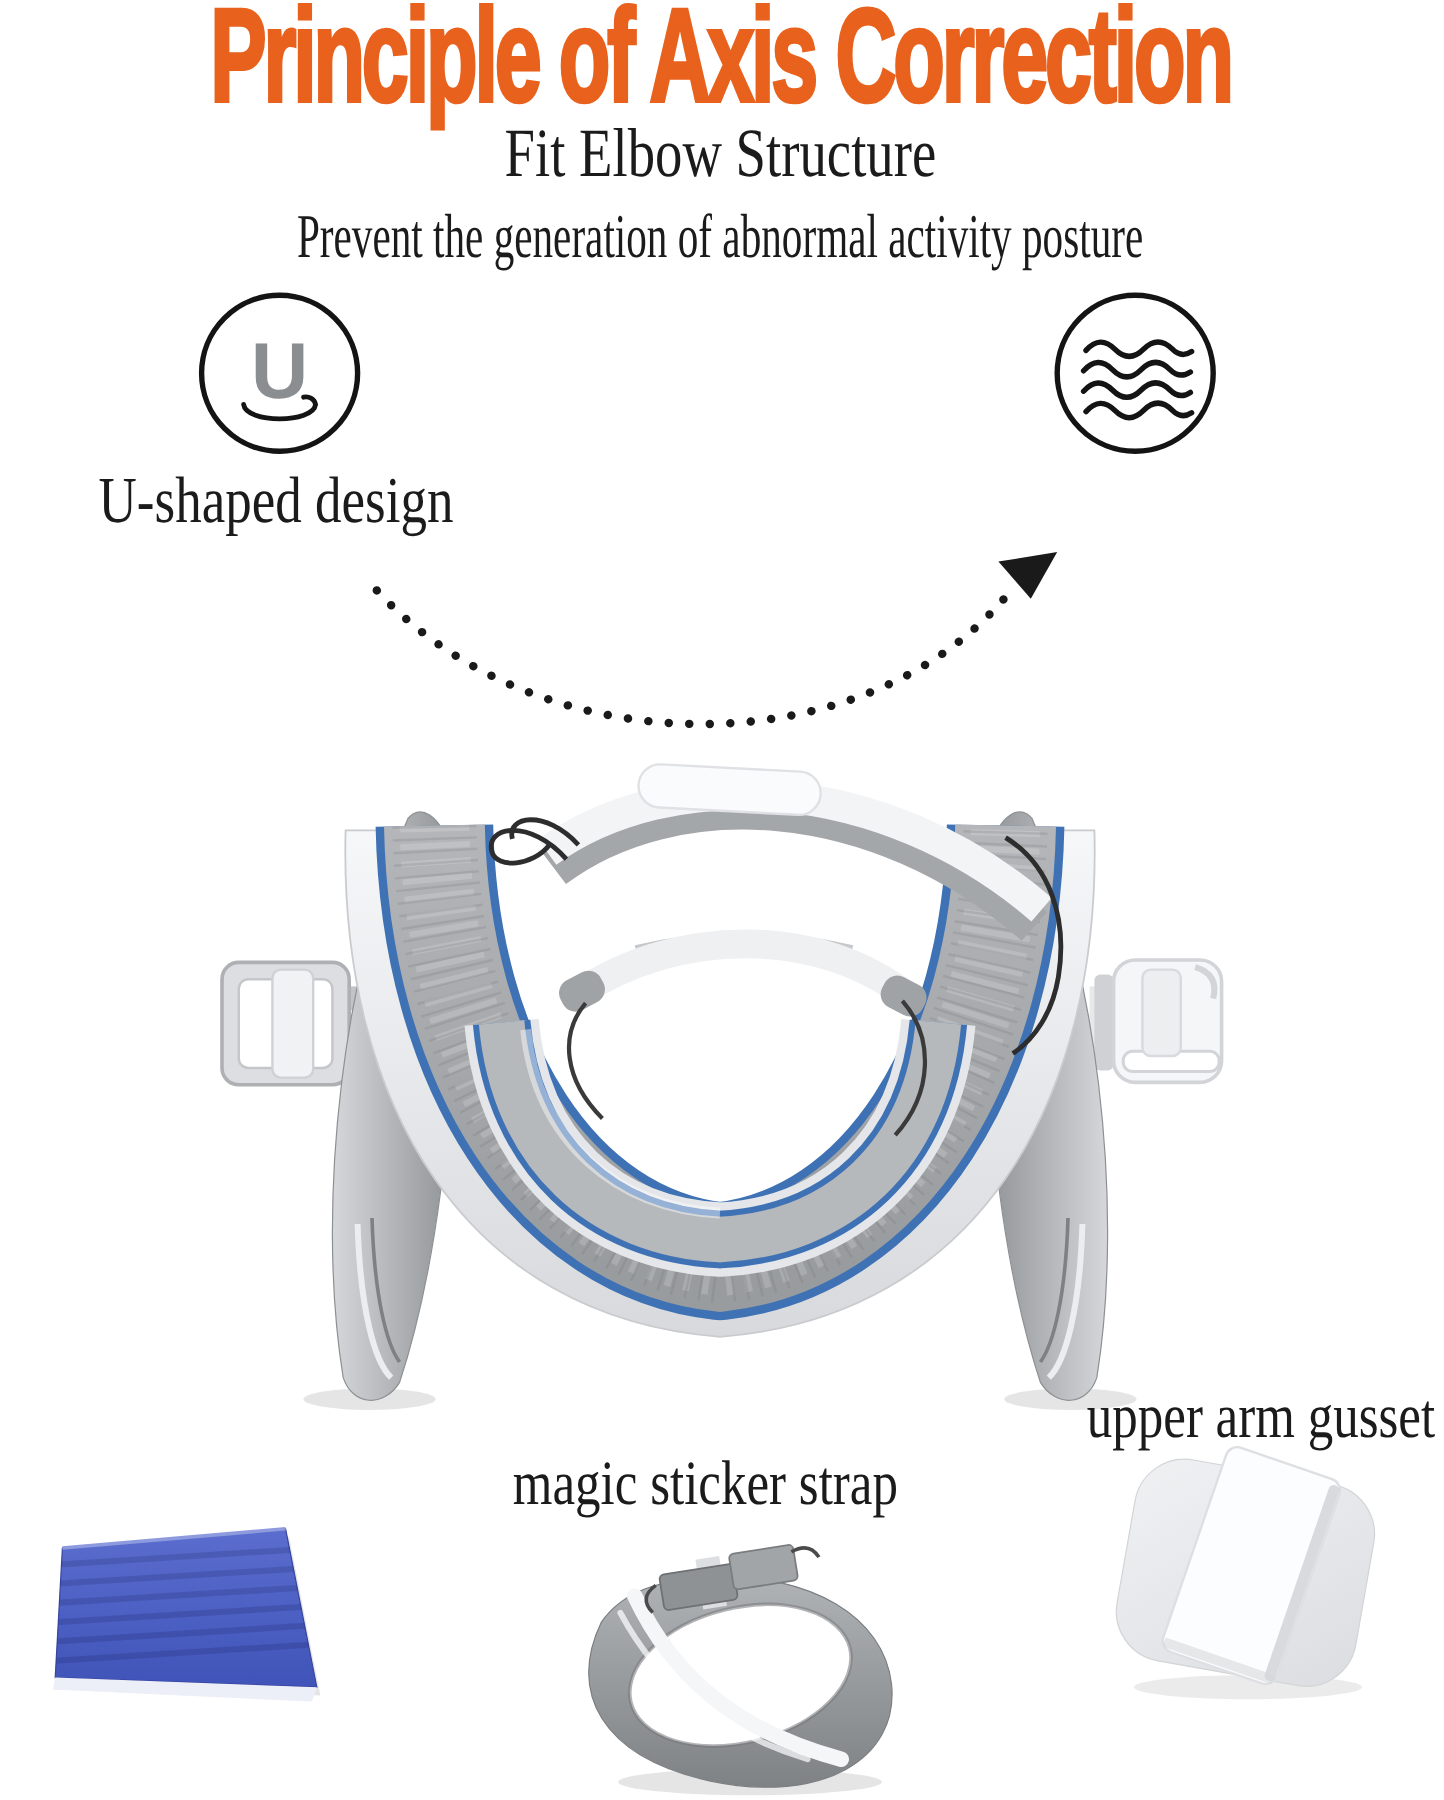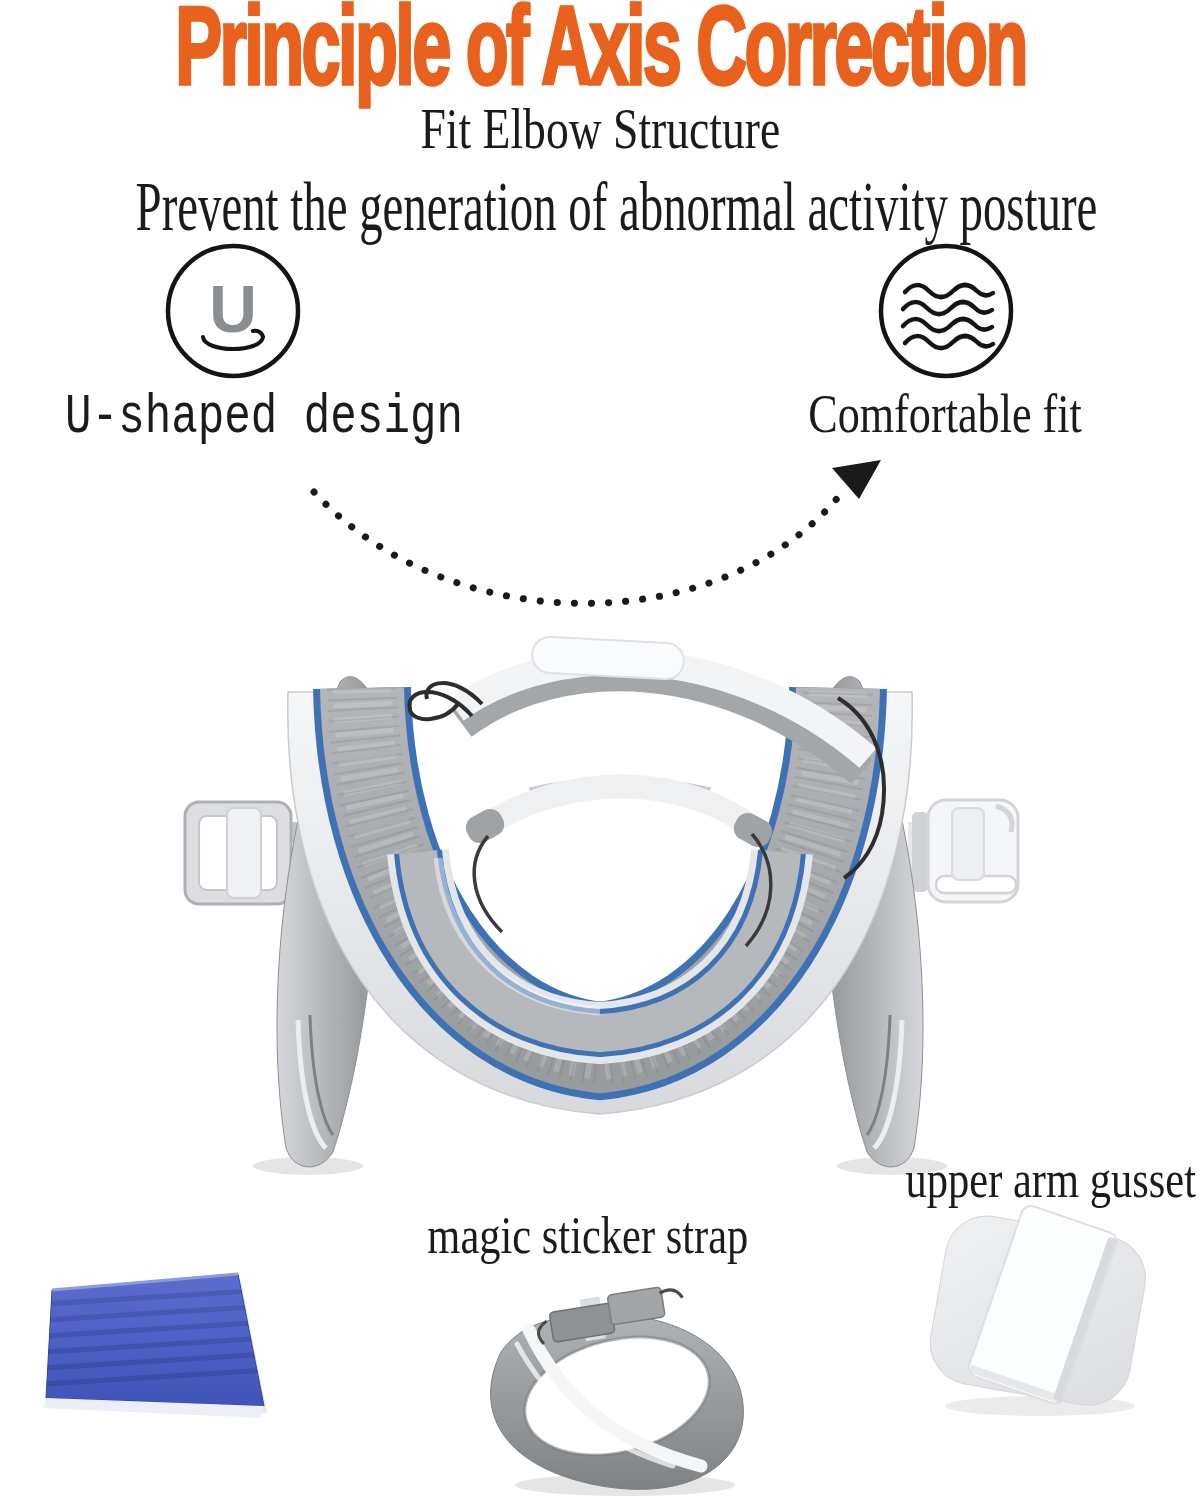--- a/index.html
+++ b/index.html
@@ -10,21 +10,21 @@
   .abs{position:absolute;}
   .center-line{left:0;width:100%;text-align:center;line-height:1;white-space:nowrap;}
   .page-title{
     top:-8px;font-family:"Liberation Sans",sans-serif;font-weight:bold;
     font-size:80px;letter-spacing:-3px;color:#e8611d;
     -webkit-text-stroke:2.5px #e8611d;
     transform:scale(0.88,1.38);transform-origin:50% 0;
   }
   .page-subtitle{top:100px;font-size:48px;}
   .page-subtitle>span{display:inline-block;transform:scale(0.95,1.2);transform-origin:50% 0;}
-  .page-tagline{top:176px;font-size:60px;}
+  .page-tagline{top:176px;font-size:44px;}
   .page-tagline>span{display:inline-block;transform:scale(0.78,1.18);transform-origin:50% 50%;}
   .feature-label,.part-label{
     position:absolute;text-align:center;line-height:1.12;font-size:52px;white-space:nowrap;
   }
   .feature-label>span,.part-label>span{display:inline-block;transform:scale(0.85,1.05);transform-origin:50% 0;}
   .part-label{font-size:50px;}
   svg{display:block;}
 </style>
 </head>
 <body>
@@ -37,36 +37,33 @@
   </div>
   <div class="abs center-line page-tagline">
     <span>Prevent the generation of abnormal activity posture</span>
   </div>
 
   <svg class="abs" style="left:162px;top:240px;" width="142" height="142" viewBox="0 0 142 142">
     <circle cx="71" cy="71" r="65" fill="none" stroke="#141414" stroke-width="4.5"></circle>
     <text x="71" y="92" text-anchor="middle" font-family="Liberation Sans, sans-serif" font-weight="bold" font-size="66" fill="#8b8e91">U</text>
     <path d="M 41 97 C 43 113 99 113 101 97 C 100 92 95 90 91 91" fill="none" stroke="#141414" stroke-width="4" stroke-linecap="round"></path>
   </svg>
-  <div class="feature-label" style="left:30px;top:388px;width:400px;font-family:Liberation Mono, monospace;">
+  <div class="feature-label" style="left:30px;top:388px;width:400px;">
     <span>U-shaped design</span>
   </div>
 
   <svg class="abs" style="left:875px;top:240px;" width="142" height="142" viewBox="0 0 142 142">
     <circle cx="71" cy="71" r="65" fill="none" stroke="#141414" stroke-width="4.5"></circle>
     <g fill="none" stroke="#141414" stroke-width="4.5" stroke-linecap="round">
       <path d="M 30 52 c 8 -9 16 -9 24 -1 c 8 8 16 8 24 0 c 8 -8 16 -8 24 0 c 5 5 10 6 16 2"></path>
       <path d="M 28 69 c 8 -9 16 -9 24 -1 c 8 8 16 8 24 0 c 8 -8 16 -8 24 0 c 5 5 11 6 17 2"></path>
       <path d="M 28 86 c 8 -9 16 -9 24 -1 c 8 8 16 8 24 0 c 8 -8 16 -8 24 0 c 5 5 11 6 17 2"></path>
       <path d="M 30 103 c 8 -9 16 -9 24 -1 c 8 8 16 8 24 0 c 8 -8 16 -8 24 0 c 5 5 10 6 16 2"></path>
     </g>
   </svg>
-  <div class="feature-label" style="left:745px;top:384px;width:400px;">
-    <span>Comfortable fit</span>
-  </div>
 
   <svg class="abs" style="left:280px;top:440px;" width="620" height="230" viewBox="0 0 620 230">
     <path d="M 34 52 C 170 200 440 200 560 55" fill="none" stroke="#1a1a1a" stroke-width="7" stroke-linecap="round" stroke-dasharray="0.1 17"></path>
     <polygon points="601,20 579,59 552,28" fill="#1a1a1a"></polygon>
   </svg>
 
   <svg class="abs" style="left:170px;top:620px;" width="860" height="560" viewBox="0 0 860 560">
     <defs>
       <linearGradient id="finL" x1="0" y1="0" x2="1" y2="0">
         <stop offset="0" stop-color="#d5d7da"></stop>

